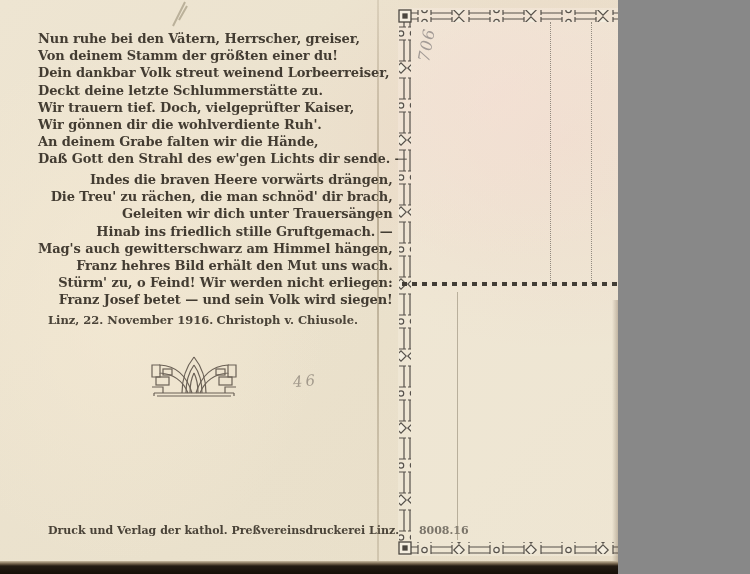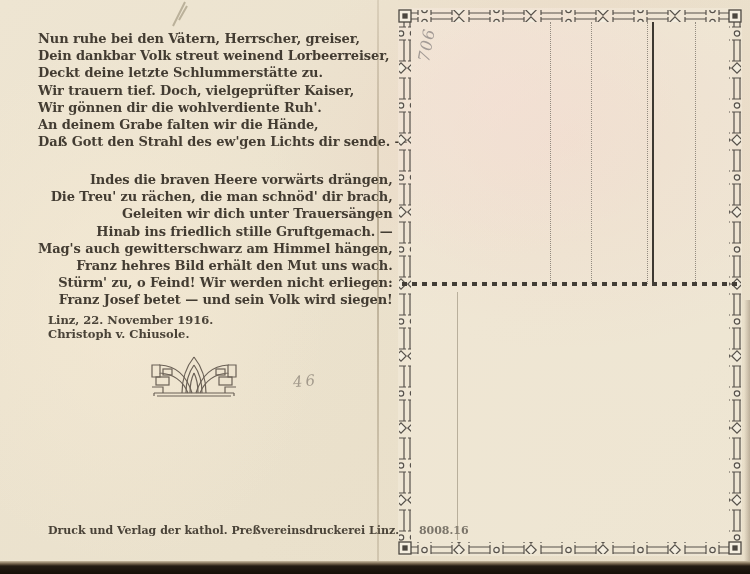--- a/index.html
+++ b/index.html
@@ -1,36 +1,36 @@
 <!DOCTYPE html>
 <html><head>
 <meta charset="utf-8">
 <style>
   * { margin:0; padding:0; box-sizing:border-box; }
   html,body { background:#888; }
   .page {
-    position:relative; width:750px; height:574px; overflow:hidden;
+    position:relative; width:618px; height:574px; overflow:hidden;
     font-family:"DejaVu Serif", serif;
     background:
       radial-gradient(420px 300px at 565px 140px, rgba(236,205,190,0.55), rgba(236,205,190,0) 70%),
       radial-gradient(300px 380px at 120px 300px, rgba(246,234,212,0.6), rgba(246,234,212,0) 70%),
       radial-gradient(500px 400px at 600px 450px, rgba(234,221,198,0.5), rgba(234,221,198,0) 75%),
       linear-gradient(135deg, #eee5d2 0%, #eae1cc 60%, #e8dfca 100%);
   }
   
   .poem { position:absolute; left:38px; top:30px; }
   .poem2 { top:171px;text-align:right; }
   .poem-line {
     white-space:nowrap; font-size:13px; font-weight:700; line-height:17.2px;
     color:#433c32; letter-spacing:-0.1px;
   }
   .dateline-row {
     position:absolute; left:48px; top:313px; width:310px;
     display:flex; justify-content:space-between;
-    font-size:11.5px; font-weight:700; color:#4a4338;flex-direction:column;
+    font-size:11.5px; font-weight:700; color:#4a4338;
   }
   .ornament { position:absolute; left:147px; top:353px; }
   .hand { color:#9e968e; font-style:italic; font-family:"DejaVu Serif", serif; }
   .hand-46 {
     position:absolute; left:293px; top:372px; font-size:15px;
     transform:rotate(-6deg); letter-spacing:3px; color:#a39a8c;
   }
   .imprint-row {
     position:absolute; left:48px; top:524px; font-size:11px; font-weight:700;
     color:#4a4338; white-space:nowrap;
@@ -76,20 +76,21 @@
     background:linear-gradient(180deg, #c9bba0 0px, #6a5a44 3px, #241c13 5px, #150f07 100%);
   }
 </style>
 </head>
 <body>
 
 <div class="page">
 
   <div class="poem">
     <div class="poem-line">Nun ruhe bei den Vätern, Herrscher, greiser,</div>
+    <div class="poem-line">Von deinem Stamm der größten einer du!</div>
     <div class="poem-line">Dein dankbar Volk streut weinend Lorbeerreiser,</div>
     <div class="poem-line">Deckt deine letzte Schlummerstätte zu.</div>
     <div class="poem-line">Wir trauern tief. Doch, vielgeprüfter Kaiser,</div>
     <div class="poem-line">Wir gönnen dir die wohlverdiente Ruh'.</div>
     <div class="poem-line">An deinem Grabe falten wir die Hände,</div>
     <div class="poem-line">Daß Gott den Strahl des ew'gen Lichts dir sende. —</div>
   </div>
 
   <div class="poem poem2">
     <div class="poem-line">Indes die braven Heere vorwärts drängen,</div>

